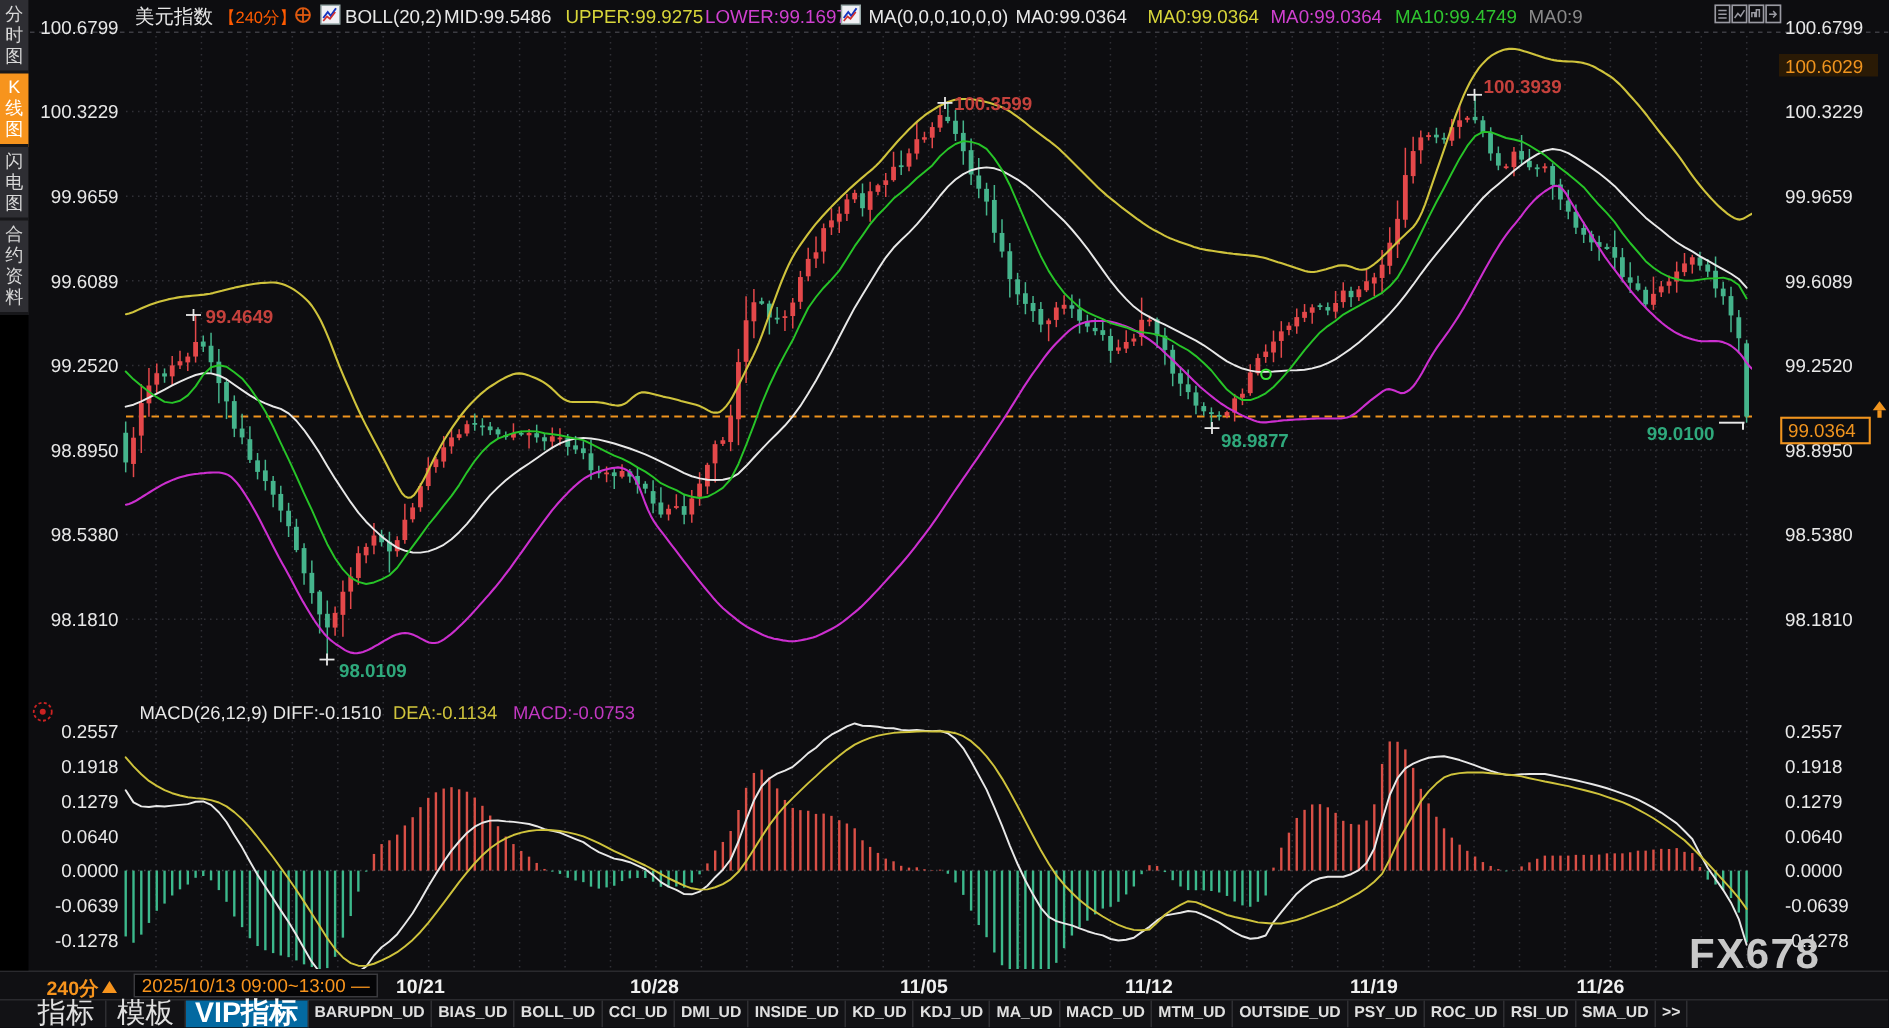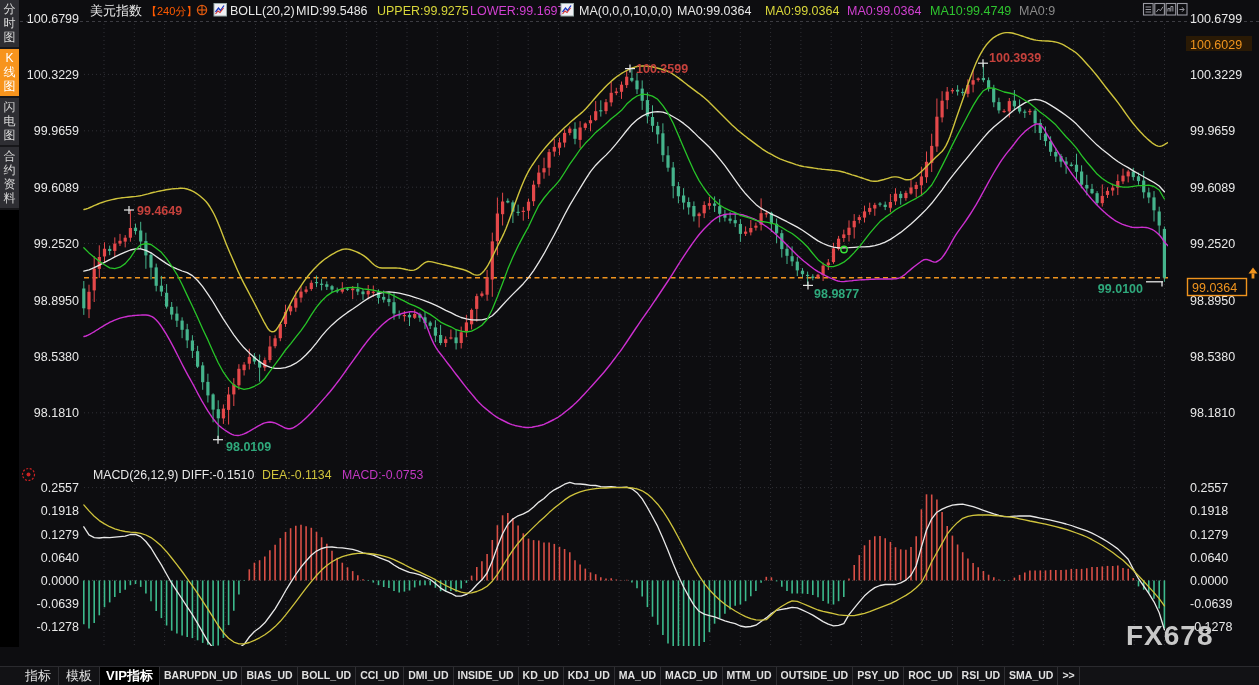--- a/index.html
+++ b/index.html
@@ -7,23 +7,23 @@
 .tab{width:19px;background:#2e2e33;color:#d8d8d8;font-size:12px;text-align:center;line-height:14px;padding:2px 0 3px 0;border-bottom:2px solid #17171a;letter-spacing:0}
 .tab span{display:block;width:19px}
 .tab.act{background:#f7941d;color:#fff}
 #chart{position:absolute;left:0;top:0;z-index:1}
 #xaxis{position:absolute;left:0;top:647px;width:1259px;height:19px;background:#101013;border-top:1px solid #2a2a2e;z-index:2;font-size:13px}
 #xaxis .per{position:absolute;left:31px;top:2px;color:#f7941d;font-weight:bold}
 #xaxis .tri{position:absolute;left:68px;top:6px;width:0;height:0;border-left:5px solid transparent;border-right:5px solid transparent;border-bottom:8px solid #f7941d}
 #xaxis .dbox{position:absolute;left:89px;top:1px;width:163px;height:16px;background:#050507;border:1px solid #3a3a3e;color:#f7941d;font-size:12.5px;text-align:center;line-height:14px}
 .dlab{position:absolute;top:2px;color:#f0f0f0;font-weight:bold}
 #toolbar{position:absolute;left:0;top:666px;width:1259px;height:19px;background:#121215;border-top:1px solid #2a2a2e;z-index:2;white-space:nowrap;padding-left:18px}
-#toolbar .t{display:inline-block;height:18px;line-height:17px;padding:0 7px;color:#e0e0e0;font-size:13px;border-right:1px solid #2e2e32;vertical-align:top}
+#toolbar .t{display:inline-block;height:18px;line-height:17px;padding:0 7px;color:#e0e0e0;font-size:19px;border-right:1px solid #2e2e32;vertical-align:top}
 #toolbar .m{font-family:Liberation Sans, sans-serif;font-size:10.5px;font-weight:bold;padding:0 4px;letter-spacing:0}
-#toolbar .vip{background:#000000;color:#fff;font-weight:bold;padding:0 6px}
+#toolbar .vip{background:#0369a1;color:#fff;font-weight:bold;padding:0 6px}
 #wm{position:absolute;left:1126px;top:620px;z-index:6;color:#c8c8c8;font-size:28px;font-weight:bold;letter-spacing:1px}
 </style></head><body>
 <div id="wrap">
 <svg id="chart" width="1259" height="647">
 <defs>
         <clipPath id="cpk">
           <rect x="20" y="22" width="1148" height="433"></rect>
         </clipPath>
 <clipPath id="cpm">
           <rect x="20" y="460" width="1148" height="186"></rect>
@@ -827,14 +827,25 @@
         <span>电</span>
         <span>图</span>
       </div>
 <div class="tab">
         <span>合</span>
         <span>约</span>
         <span>资</span>
         <span>料</span>
       </div>
 </div>
+<div id="xaxis">
+<span class="per">240分</span>
+      <span class="tri"></span>
+<span class="dbox">2025/10/13 09:00~13:00 —</span>
+<span class="dlab" style="left:264px">10/21</span>
+<span class="dlab" style="left:420px">10/28</span>
+<span class="dlab" style="left:600px">11/05</span>
+<span class="dlab" style="left:750px">11/12</span>
+<span class="dlab" style="left:900px">11/19</span>
+<span class="dlab" style="left:1051px">11/26</span>
+</div>
 <div id="toolbar"><span class="t">指标</span><span class="t">模板</span><span class="t vip">VIP指标</span><span class="t m">BARUPDN_UD</span><span class="t m">BIAS_UD</span><span class="t m">BOLL_UD</span><span class="t m">CCI_UD</span><span class="t m">DMI_UD</span><span class="t m">INSIDE_UD</span><span class="t m">KD_UD</span><span class="t m">KDJ_UD</span><span class="t m">MA_UD</span><span class="t m">MACD_UD</span><span class="t m">MTM_UD</span><span class="t m">OUTSIDE_UD</span><span class="t m">PSY_UD</span><span class="t m">ROC_UD</span><span class="t m">RSI_UD</span><span class="t m">SMA_UD</span><span class="t m">&gt;&gt;</span></div>
 <div id="wm">FX678</div>
 </div>
 </body></html>

